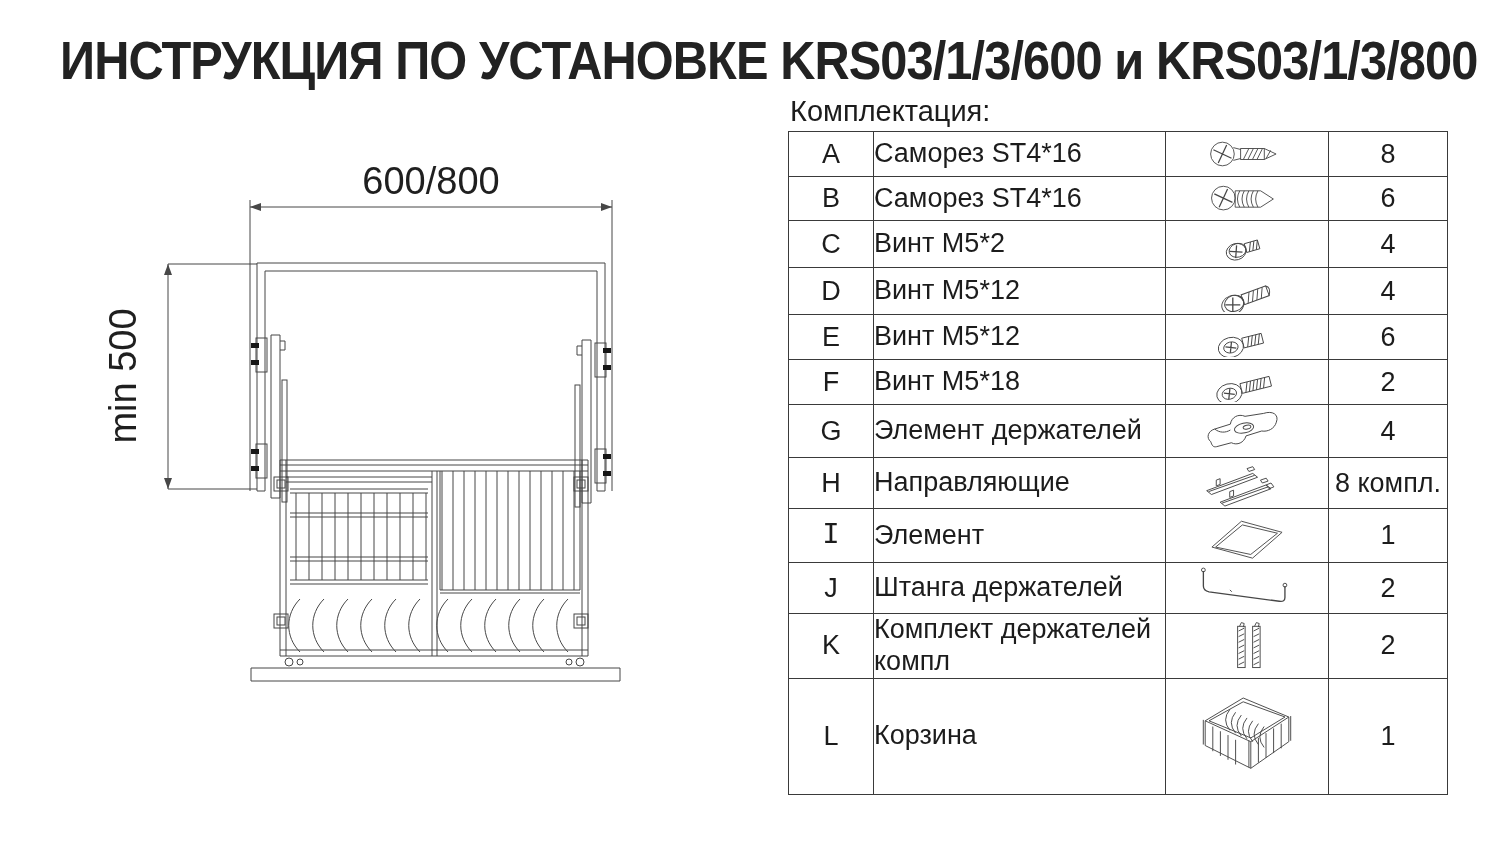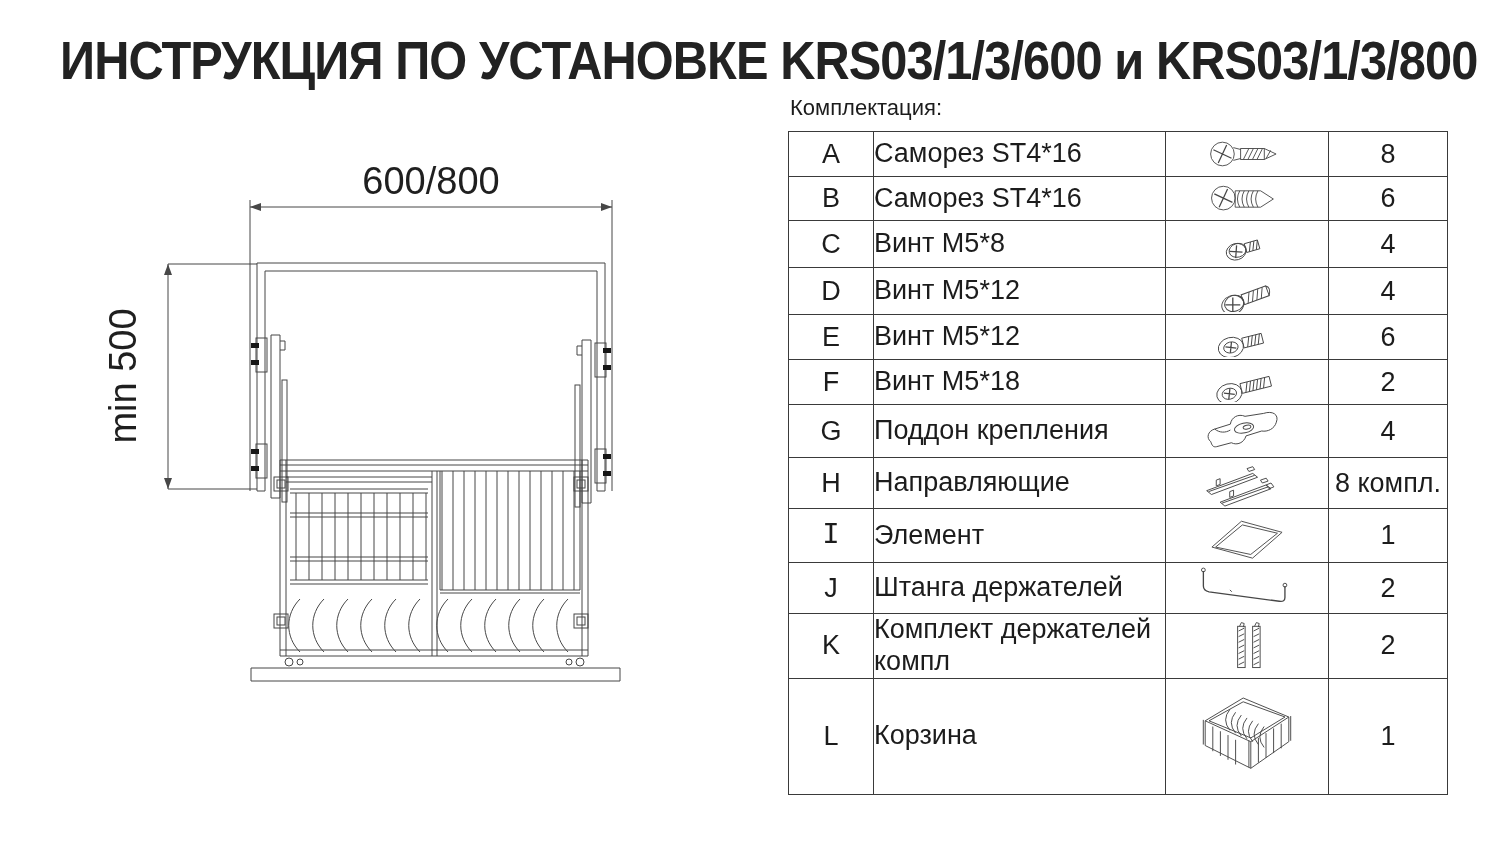--- a/index.html
+++ b/index.html
@@ -8,21 +8,21 @@
     font-family:"Liberation Sans",sans-serif;color:#1c1c1c;overflow:hidden;
   }
   .page-title{
     position:absolute;top:30px;left:0;width:1500px;text-align:center;
     font-size:53px;font-weight:bold;white-space:nowrap;letter-spacing:-1px;
     transform:scaleX(.92);transform-origin:center;color:#222;
   }
   .diagram-wrap{position:absolute;left:90px;top:130px;width:650px;height:700px;text-decoration:underline;}
   .diagram-wrap svg{display:block;}
   .kit-heading{
-    position:absolute;left:790px;top:95px;font-size:22px;color:#1c1c1c;
+    position:absolute;left:790px;top:95px;font-size:29px;color:#1c1c1c;
   }
   table.parts{
     position:absolute;left:788px;top:131px;width:659px;
     border-collapse:collapse;table-layout:fixed;
   }
   table.parts td{
     border:1.5px solid #3a3a3a;vertical-align:middle;padding:0;
     font-size:27px;color:#1c1c1c;overflow:hidden;
   }
   td.c-letter{text-align:center;font-size:31px;}
@@ -160,21 +160,21 @@
             </g>
         <path class="ln" d="M32,13H60 M32,31H60 M32,13V31"></path>
         <path class="ln" d="M37,13q-5,9 0,18 M42,13q-5,9 0,18 M47,13q-5,9 0,18 M52,13q-5,9 0,18 M57,13q-5,9 0,18"></path>
         <path class="ln" d="M60,13L74,22L60,31"></path>
       </svg>
     </td>
     <td class="c-qty">6</td>
   </tr>
   <tr class="rh47">
     <td class="c-letter">C</td>
-    <td class="c-name">Винт M5*8</td>
+    <td class="c-name">Винт M5*2</td>
     <td class="c-icon">
       <svg width="84" height="40" viewBox="0 0 90 44">
         <g transform="rotate(-16 45 25)">
           <ellipse class="ln" cx="32" cy="27" rx="11" ry="9"></ellipse>
           <ellipse class="ln" cx="34" cy="26" rx="9.5" ry="7.5"></ellipse>
           <g transform="rotate(20 32 27)">
                 <path class="ln2" d="M32,20V34 M25,27H39"></path>
               </g>
           <rect class="ln" x="43" y="21" width="15" height="10"></rect>
           <path class="ln" d="M46,31L50,21 M50,31L54,21 M54,31L58,21"></path>
@@ -233,21 +233,21 @@
               </g>
           <rect class="ln" x="38" y="22" width="33" height="11"></rect>
           <path class="ln" d="M42,33L46,22 M46,33L50,22 M50,33L54,22 M54,33L58,22 M58,33L62,22 M62,33L66,22"></path>
         </g>
       </svg>
     </td>
     <td class="c-qty">2</td>
   </tr>
   <tr class="rh53">
     <td class="c-letter">G</td>
-    <td class="c-name">Поддон крепления</td>
+    <td class="c-name">Элемент держателей</td>
     <td class="c-icon">
       <svg width="90" height="46" viewBox="0 0 92 46">
         <path class="ln" d="M9,34C4,30 6,23 13,21L29,16C30,9 37,5 44,8L63,5C72,2 79,6 76,14C74,21 67,24 61,23L45,28C43,35 36,38 30,35L15,39C11,40 10,37 9,34Z"></path>
         <path class="ln" d="M13,21C18,25 24,25 29,22"></path>
         <ellipse class="ln" cx="43" cy="20" rx="10" ry="5" transform="rotate(-12 43 20)"></ellipse>
         <ellipse class="ln" cx="46" cy="19" rx="4" ry="2" transform="rotate(-12 46 19)"></ellipse>
       </svg>
     </td>
     <td class="c-qty">4</td>
   </tr>

